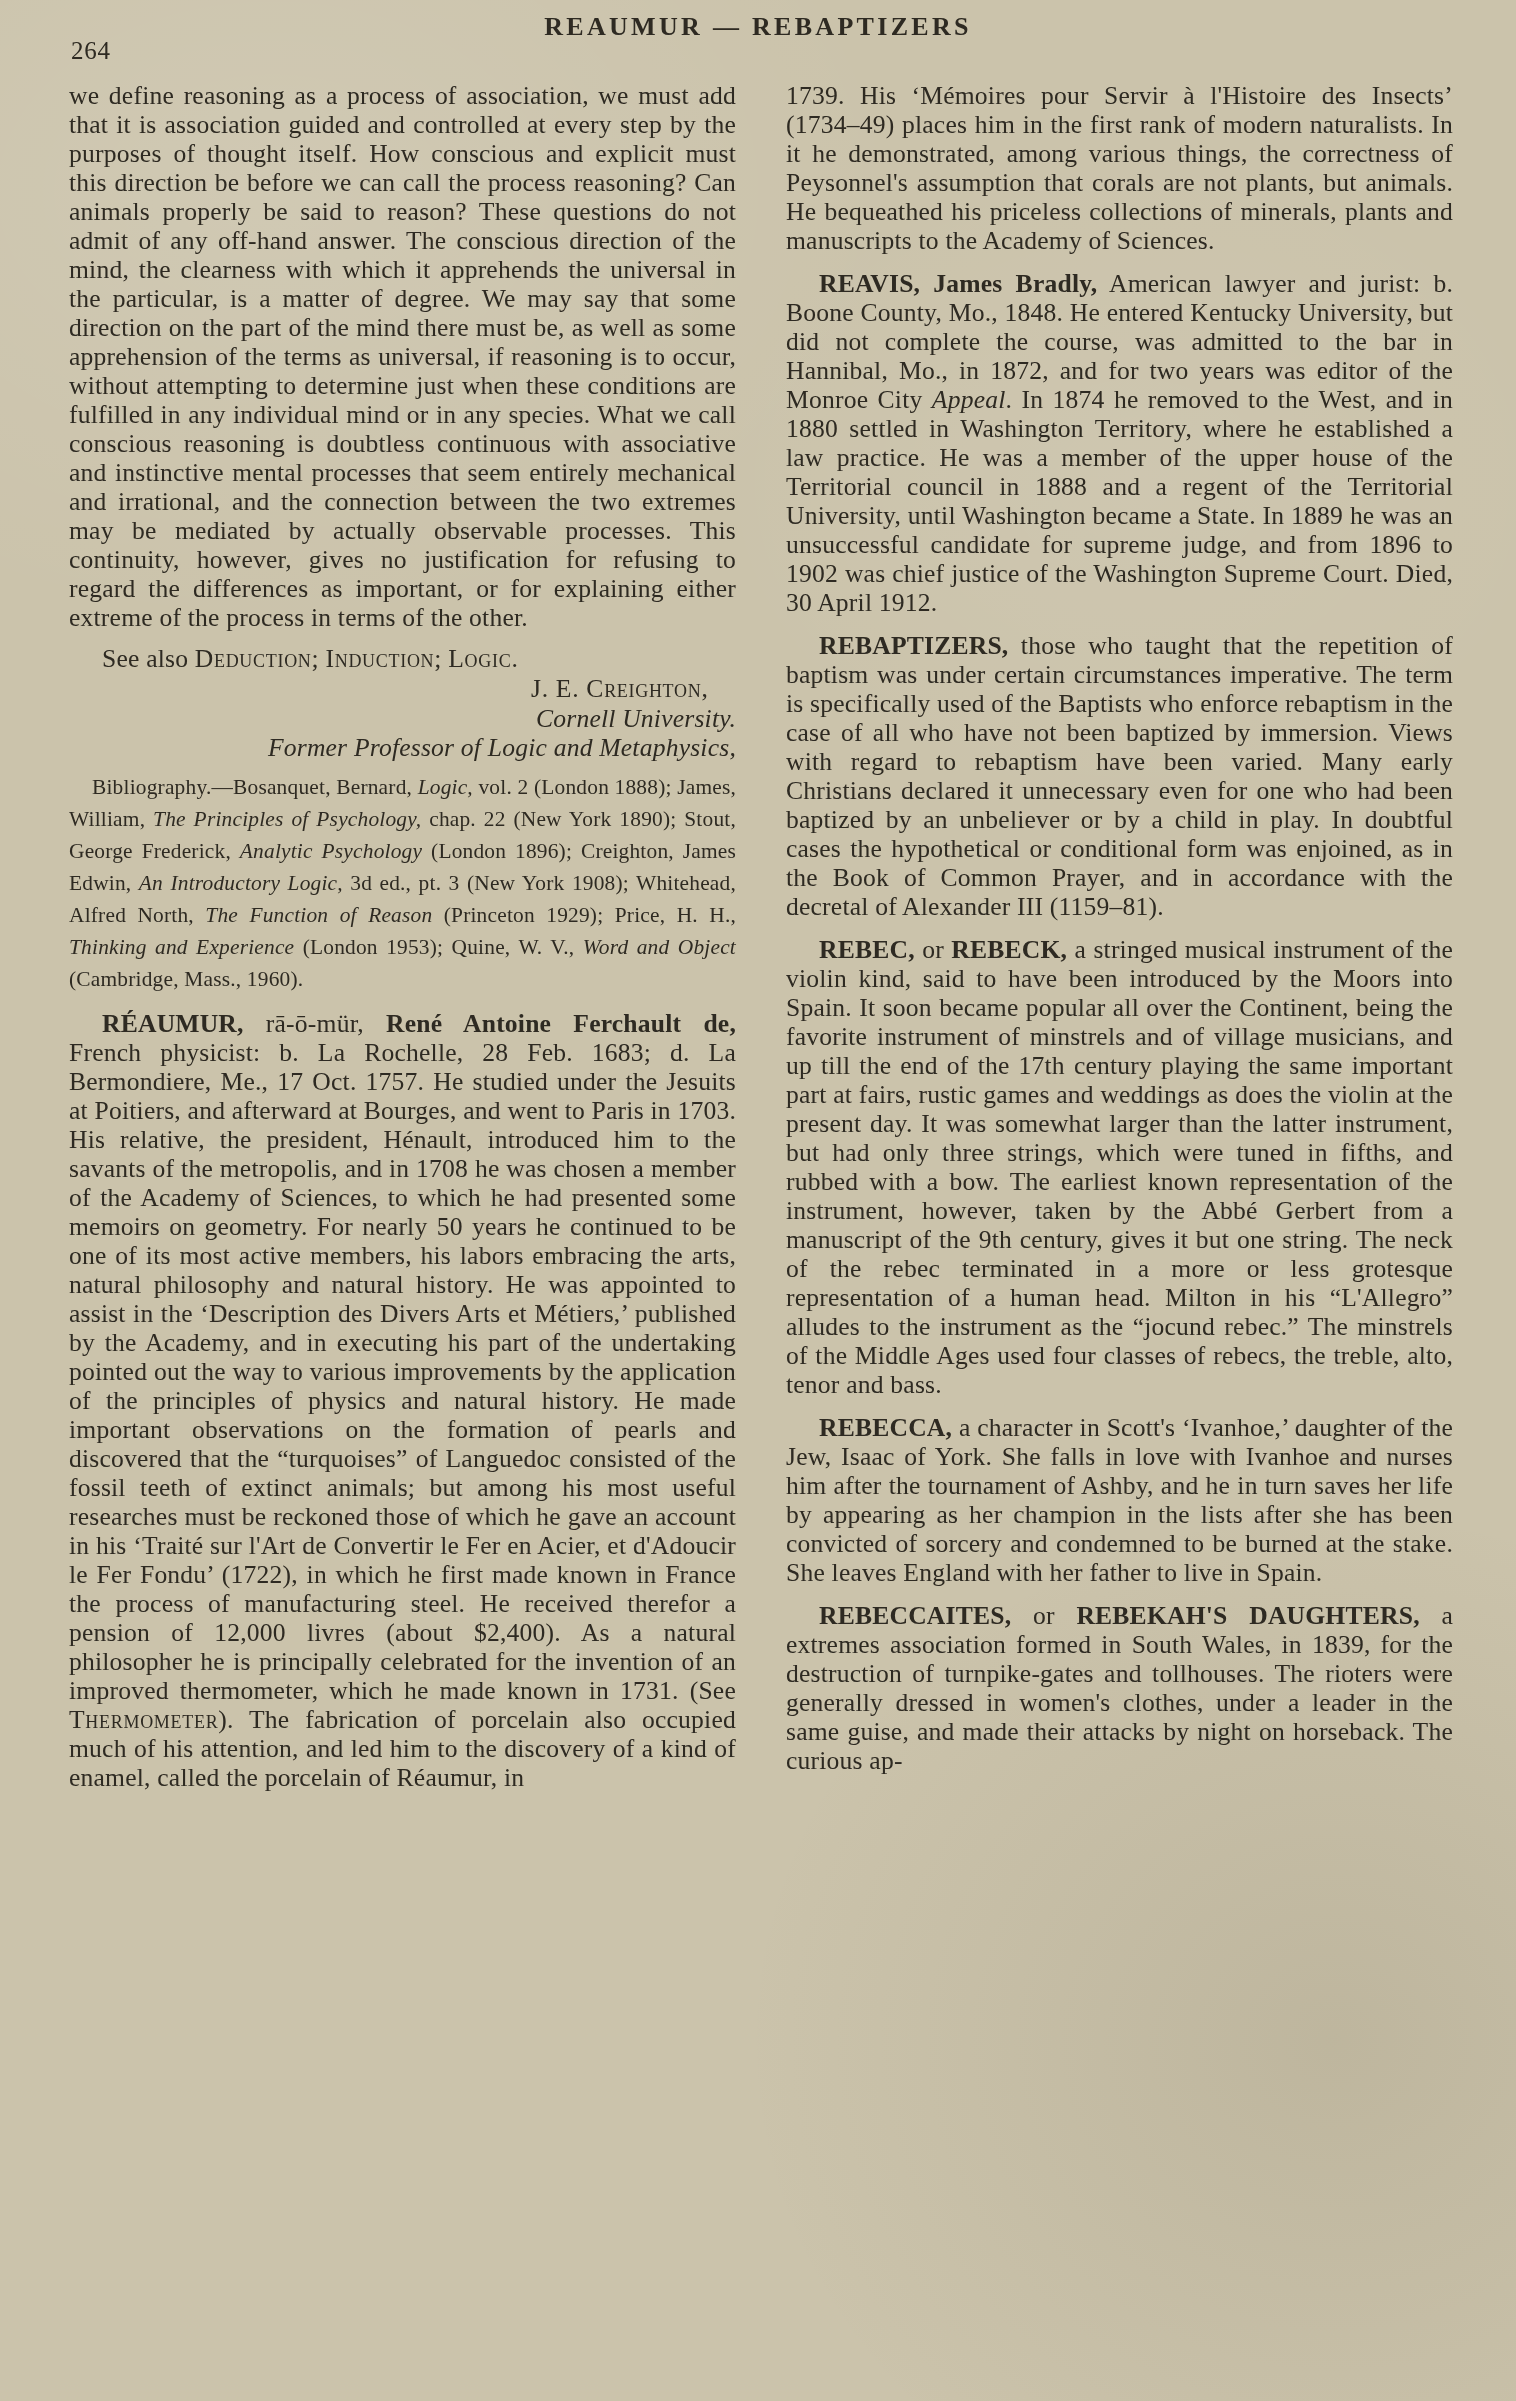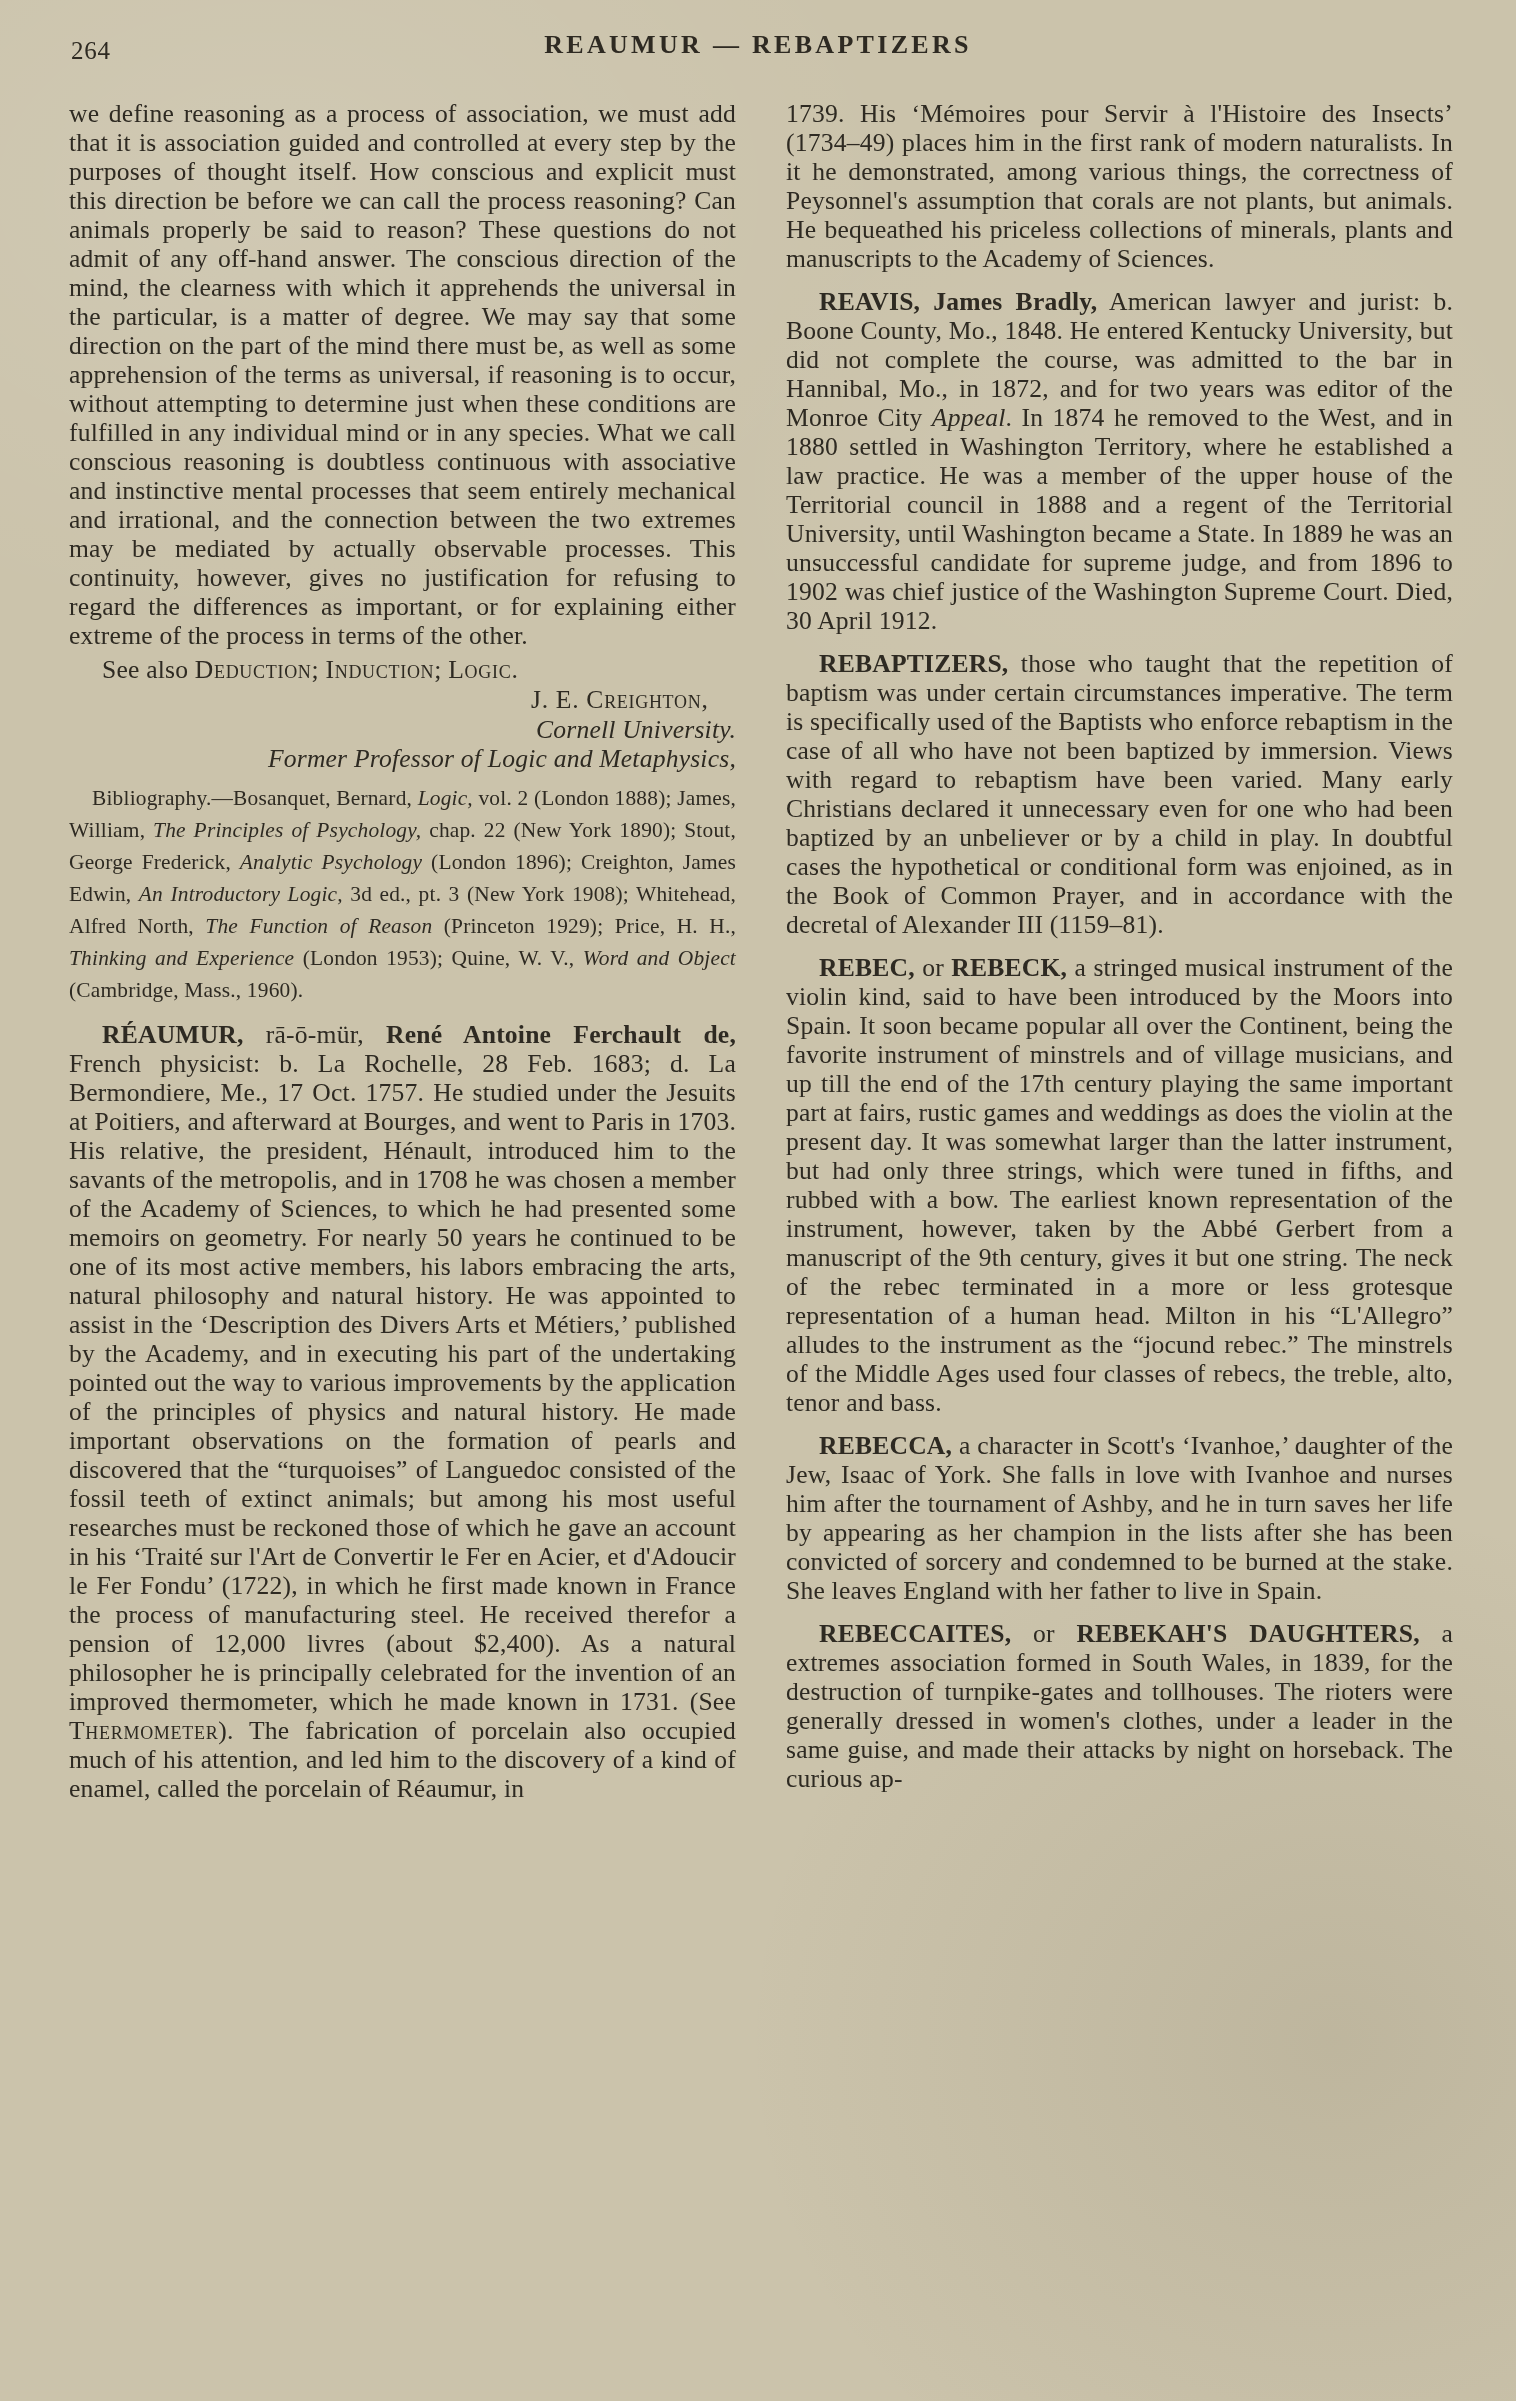--- a/index.html
+++ b/index.html
@@ -15,21 +15,21 @@
       radial-gradient(742px 577px at 75% 20%, rgba(255,255,255,0.06), transparent 60%),
       #cbc3ab;
     font-family:"Liberation Serif","DejaVu Serif",serif;
     font-size:25.6px;
     line-height:29px;
     letter-spacing:0.2px;
   }
   .header{
     position:relative;
     height:51px;
-    padding-top:30px;
+    padding-top:12px;
   }
   .pagenum{
     position:absolute;
     left:71px;top:36px;
     font-size:25px;
     letter-spacing:0.8px;
   }
   .running-title{
     display:block;
     text-align:center;
@@ -46,21 +46,21 @@
   }
   .col{
     width:669px;
     text-align:justify;
     hyphens:auto;
     -webkit-hyphens:auto;
   }
   .col p{margin:0;}
   p.cont{margin-top:0;}
   p.entry{text-indent:33px;margin-top:14px;}
-  p.seealso{text-indent:33px;margin-top:5px;text-align:left;}
+  p.seealso{text-indent:33px;margin-top:12px;text-align:left;}
   p.byline{text-align:right;padding-right:28px;margin-top:0.8px;}
   p.affil{text-align:right;font-style:italic;margin-top:0.8px;}
   p.biblio{
     font-size:21.4px;
     line-height:32px;
     margin-top:9px;
     text-indent:23px;
   }
   .b{font-weight:bold;}
   .i{font-style:italic;}

